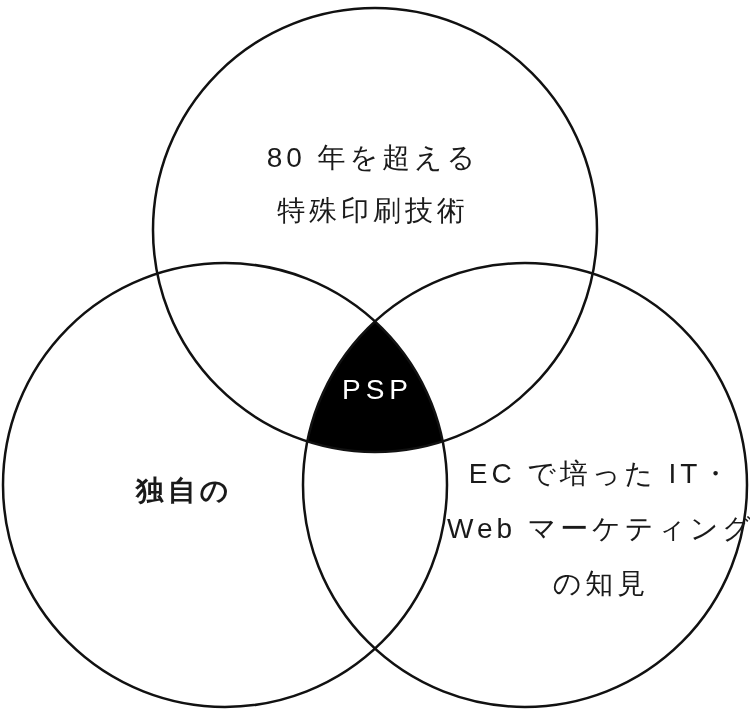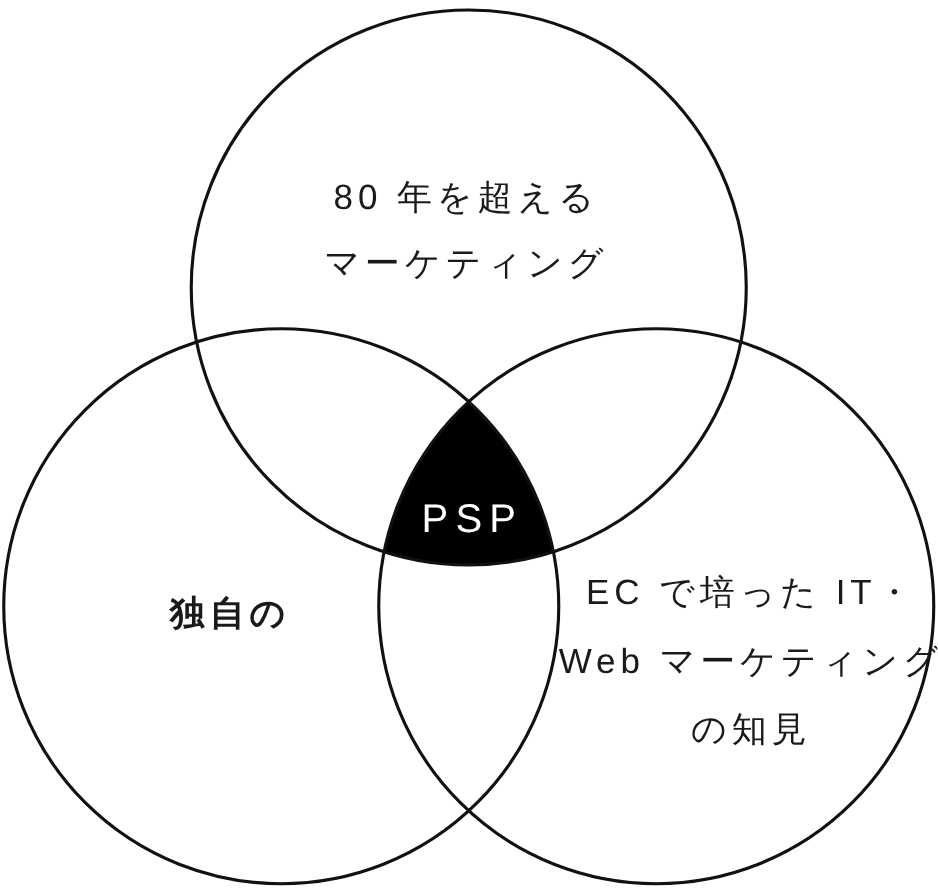--- a/index.html
+++ b/index.html
@@ -42,26 +42,25 @@
   .circle-label.right .line {
     line-height: 55px;
     height: 55px;
   }
   .center-label {
     position: absolute;
     left: 375px;
     top: 390px;
     transform: translate(-50%, -50%);
     color: #ffffff;
-    font-size: 32px;
+    font-size: 28px;
     font-weight: 300;
     letter-spacing: 0.18em;
     padding-left: 0.18em; 
     white-space: nowrap;
-    margin-top: 25px;
   }
 </style>
 </head>
 <body>
 
 <div class="stage">
 
   <svg class="venn-svg" width="750" height="710" viewBox="0 0 750 710">
     <defs>
       <clipPath id="clip-top-circle">
@@ -78,21 +77,21 @@
       </g>
     </g>
 
     <circle class="outline" cx="375" cy="230" r="222"></circle>
     <circle class="outline" cx="225" cy="485" r="222"></circle>
     <circle class="outline" cx="525" cy="485" r="222"></circle>
   </svg>
 
   <div class="circle-label" style="left: 373px; top: 131px;">
     <div class="line">80 年を超える</div>
-    <div class="line">マーケティング</div>
+    <div class="line">特殊印刷技術</div>
   </div>
 
   <div class="circle-label" style="left: 184px; top: 464px; font-weight: bold;">
     <div class="line">独自の</div>
   </div>
 
   <div class="circle-label right" style="left: 601px; top: 446px;">
     <div class="line">EC で培った IT・</div>
     <div class="line">Web マーケティング</div>
     <div class="line">の知見</div>

